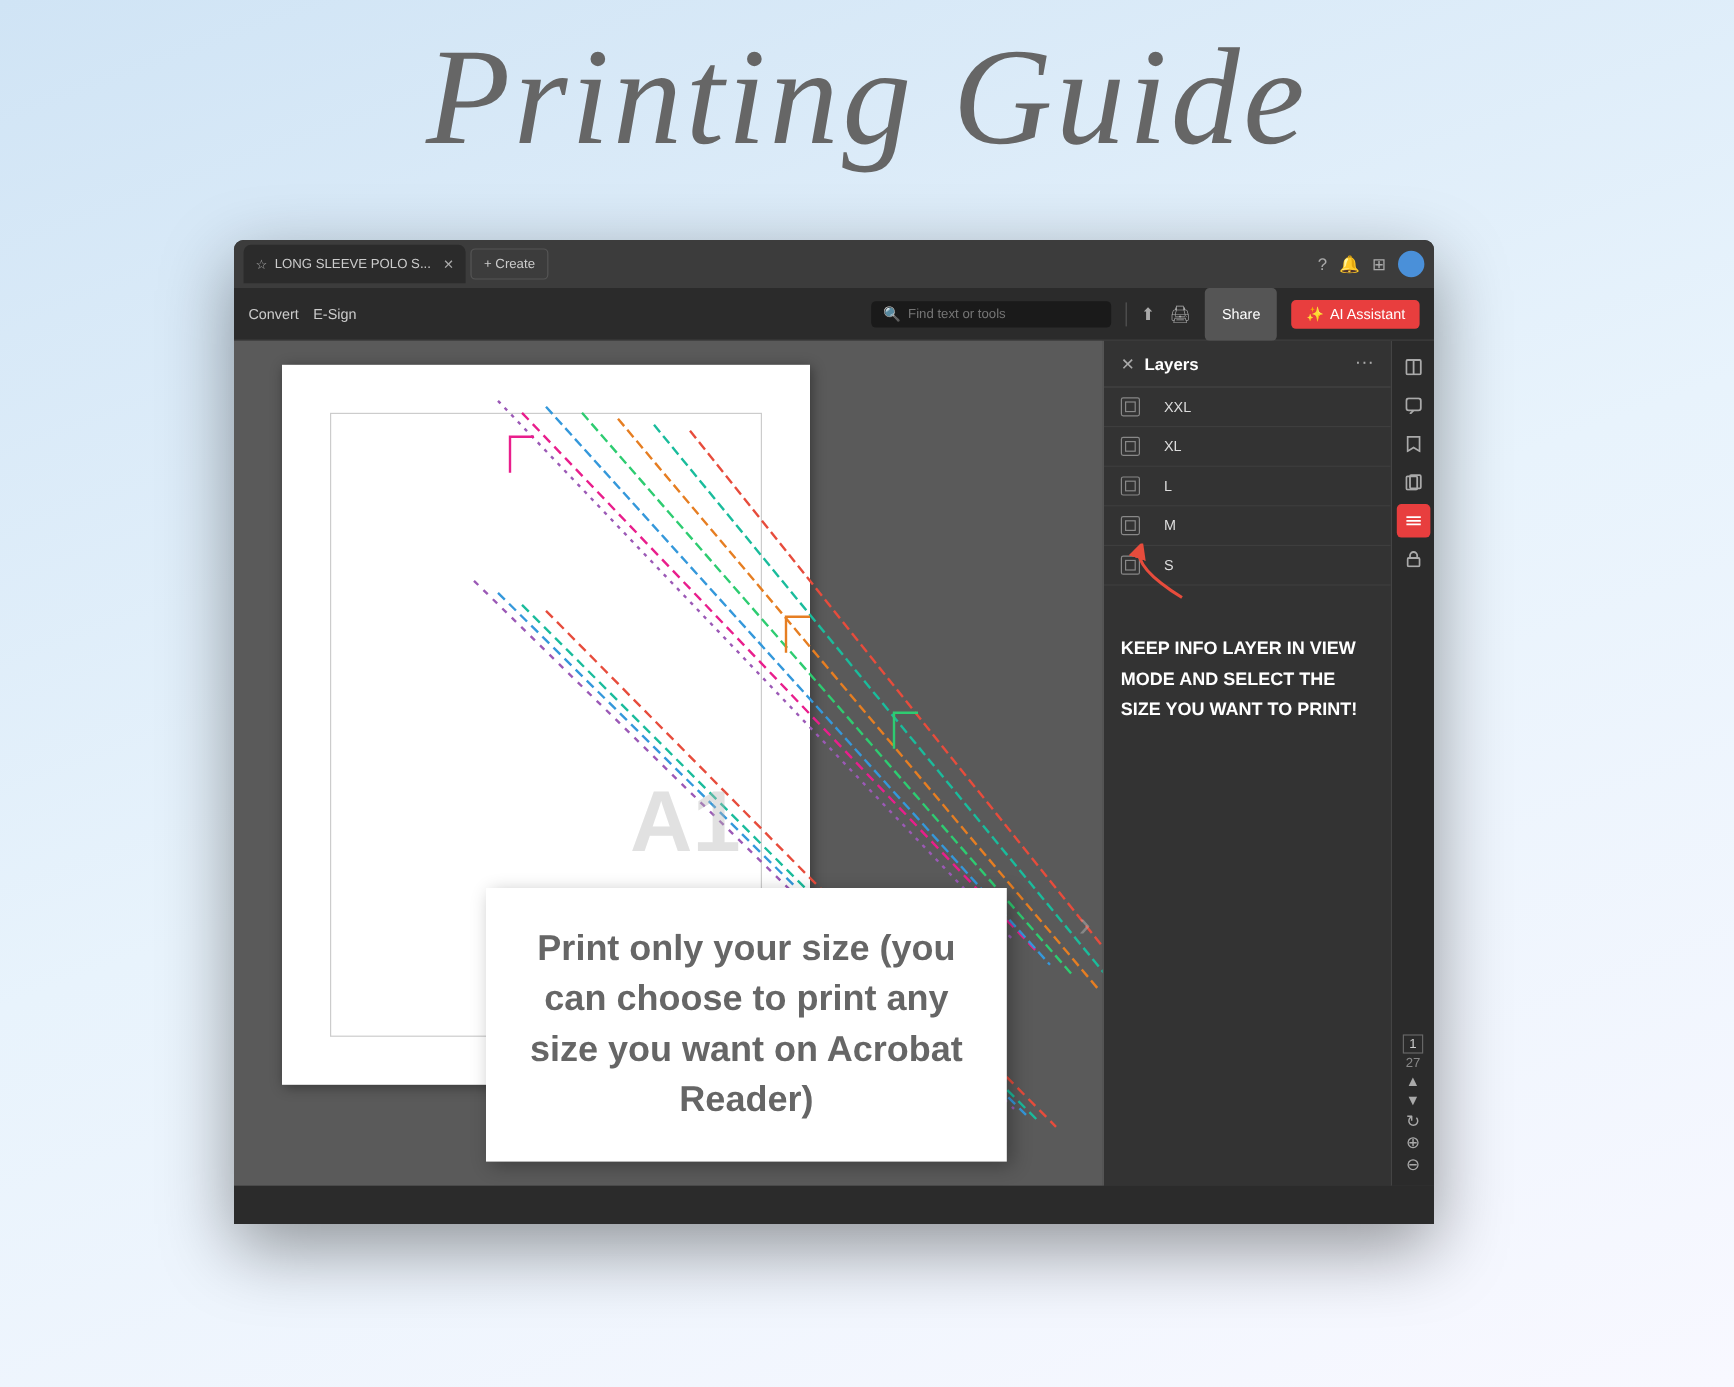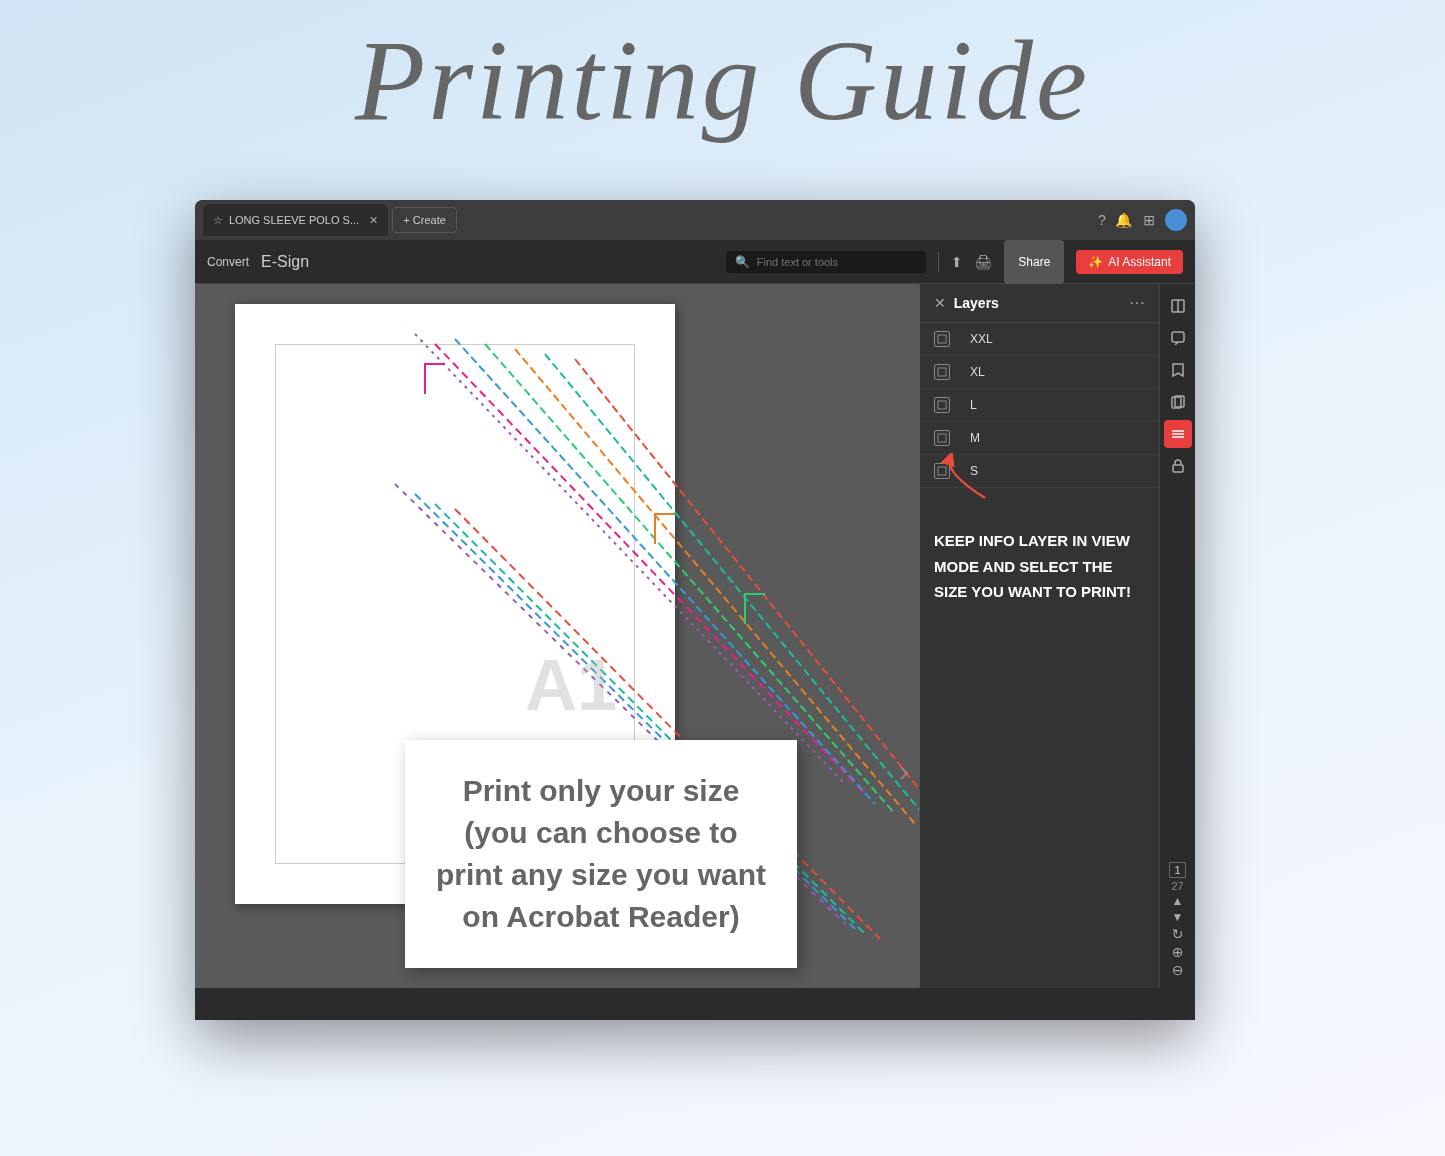--- a/index.html
+++ b/index.html
@@ -370,21 +370,21 @@
     <div style="display:flex;align-items:center;gap:10px;color:#aaa;">
       <span style="font-size:14px;">?</span>
       <span style="font-size:14px;">🔔</span>
       <span style="font-size:14px;">⊞</span>
       <span style="width:22px;height:22px;border-radius:50%;background:#4a90d9;display:inline-block;"></span>
     </div>
   </div>
 
   <div class="browser-toolbar">
     <span class="menu-item" style="color:#ccc;font-size:12px;">Convert</span>
-    <span class="menu-item" style="color:#ccc;font-size:16px;">E-Sign</span>
+    <span class="menu-item" style="color:#ccc;font-size:12px;">E-Sign</span>
     <div style="flex:1;"></div>
     <div class="toolbar-search" style="max-width:200px;">
       <span style="color:#aaa;font-size:12px;">🔍</span>
       <input type="text" style="background: transparent; border: none; color: rgb(204, 204, 204); font-size: 11px; width: 120px; outline: none;" placeholder="Find text or tools">
     </div>
     <span style="width:1px;height:20px;background:#555;"></span>
     <span style="color:#aaa;font-size:14px;">⬆</span>
     <span style="color:#aaa;font-size:14px;">🖨</span>
     <button class="share-btn">
       <span>Share</span>
@@ -430,21 +430,21 @@
         <line x1="260" y1="225" x2="685" y2="655" stroke="#e74c3c" stroke-width="2" stroke-dasharray="8,5"></line>
       </svg>
 
       <div class="a1-watermark">A1</div>
 
       <div style="position:absolute;top:470px;right:10px;color:rgba(180,180,180,0.5);font-size:30px;">›</div>
 
       <div class="bottom-icon">⛪</div>
     </div>
 
-    <div class="print-text-box" style="position:absolute;top:540px;left:210px;width:392px;background:white;padding:30px;box-shadow:4px 4px 15px rgba(0,0,0,0.3);z-index:20;">
+    <div class="print-text-box" style="position:absolute;top:540px;left:210px;width:434px;background:white;padding:30px;box-shadow:4px 4px 15px rgba(0,0,0,0.3);z-index:20;">
       <p style="font-size:30px;font-weight:bold;color:#666;line-height:1.4;text-align:center;">Print only your size (you can choose to print any size you want on Acrobat Reader)</p>
     </div>
 
     <div class="layers-panel">
 
       <div class="layers-header">
         <div class="layers-header-left">
           <button class="layers-close-btn">✕</button>
           <span class="layers-title">Layers</span>
         </div>

